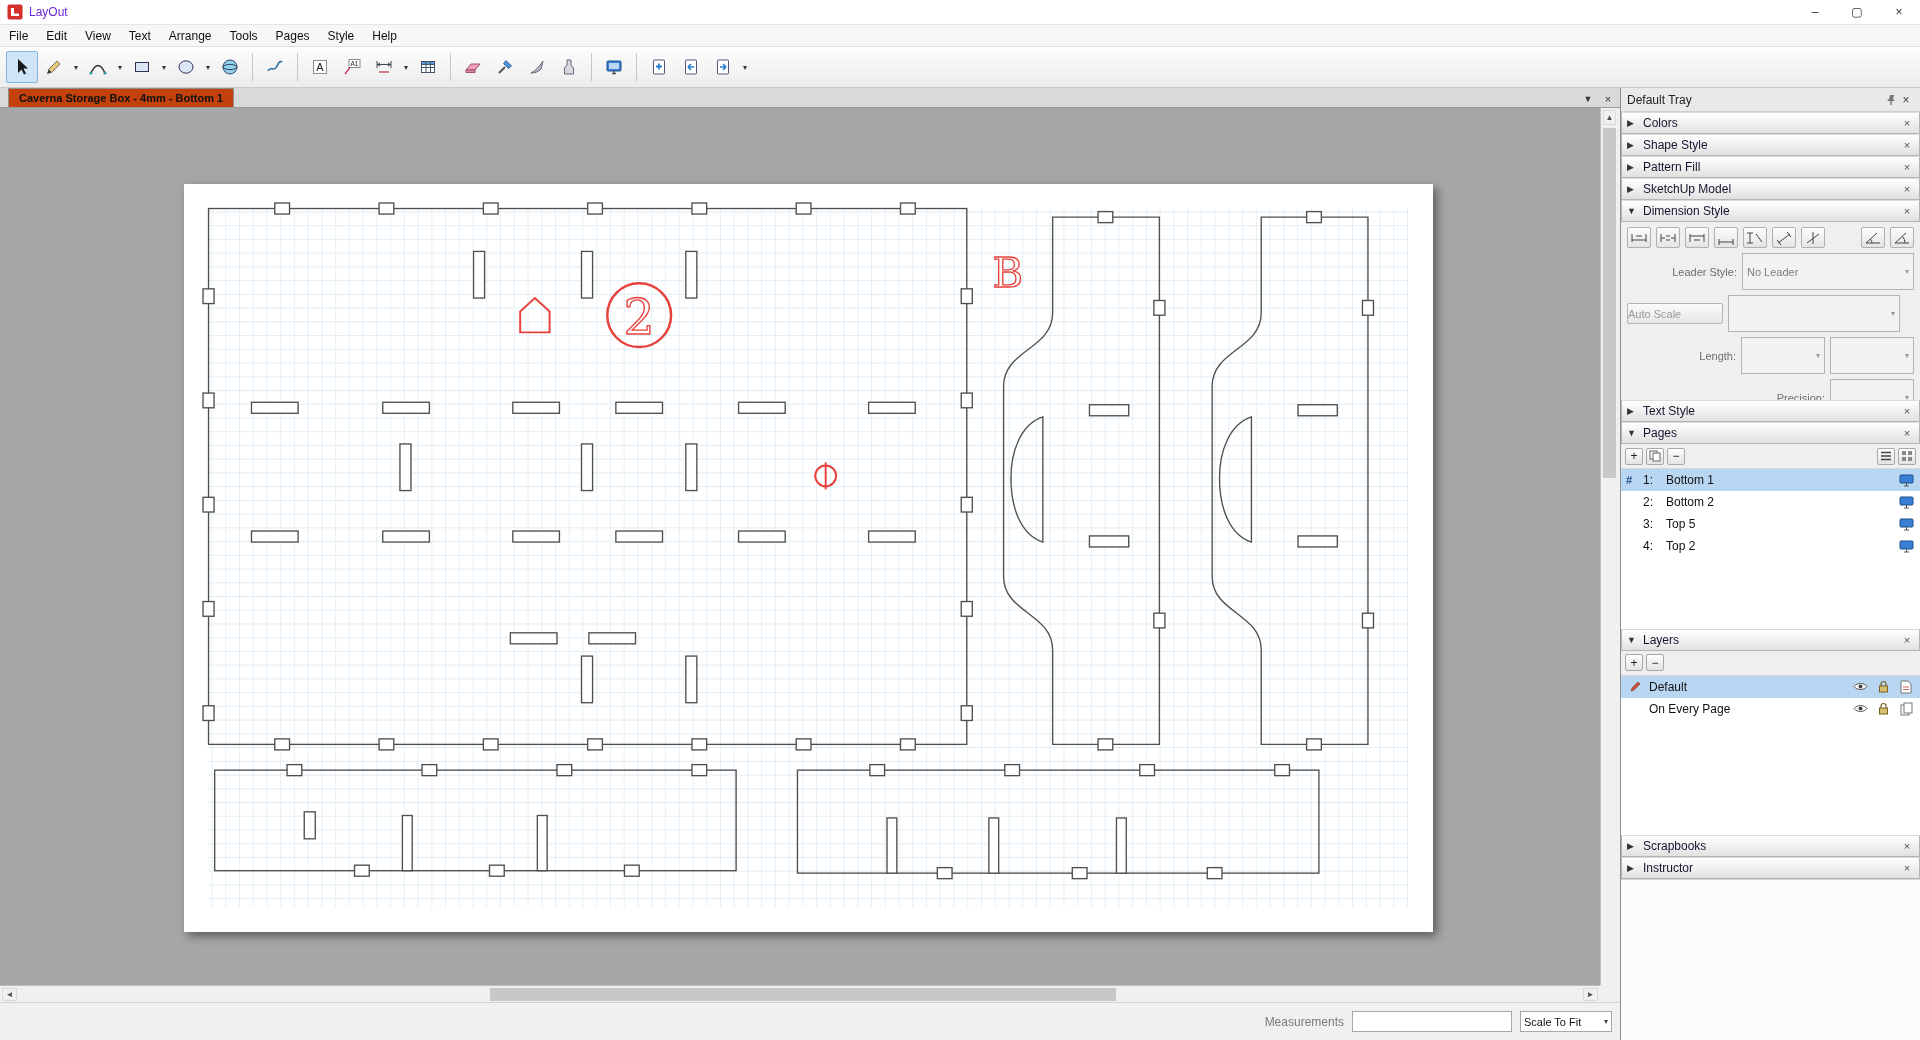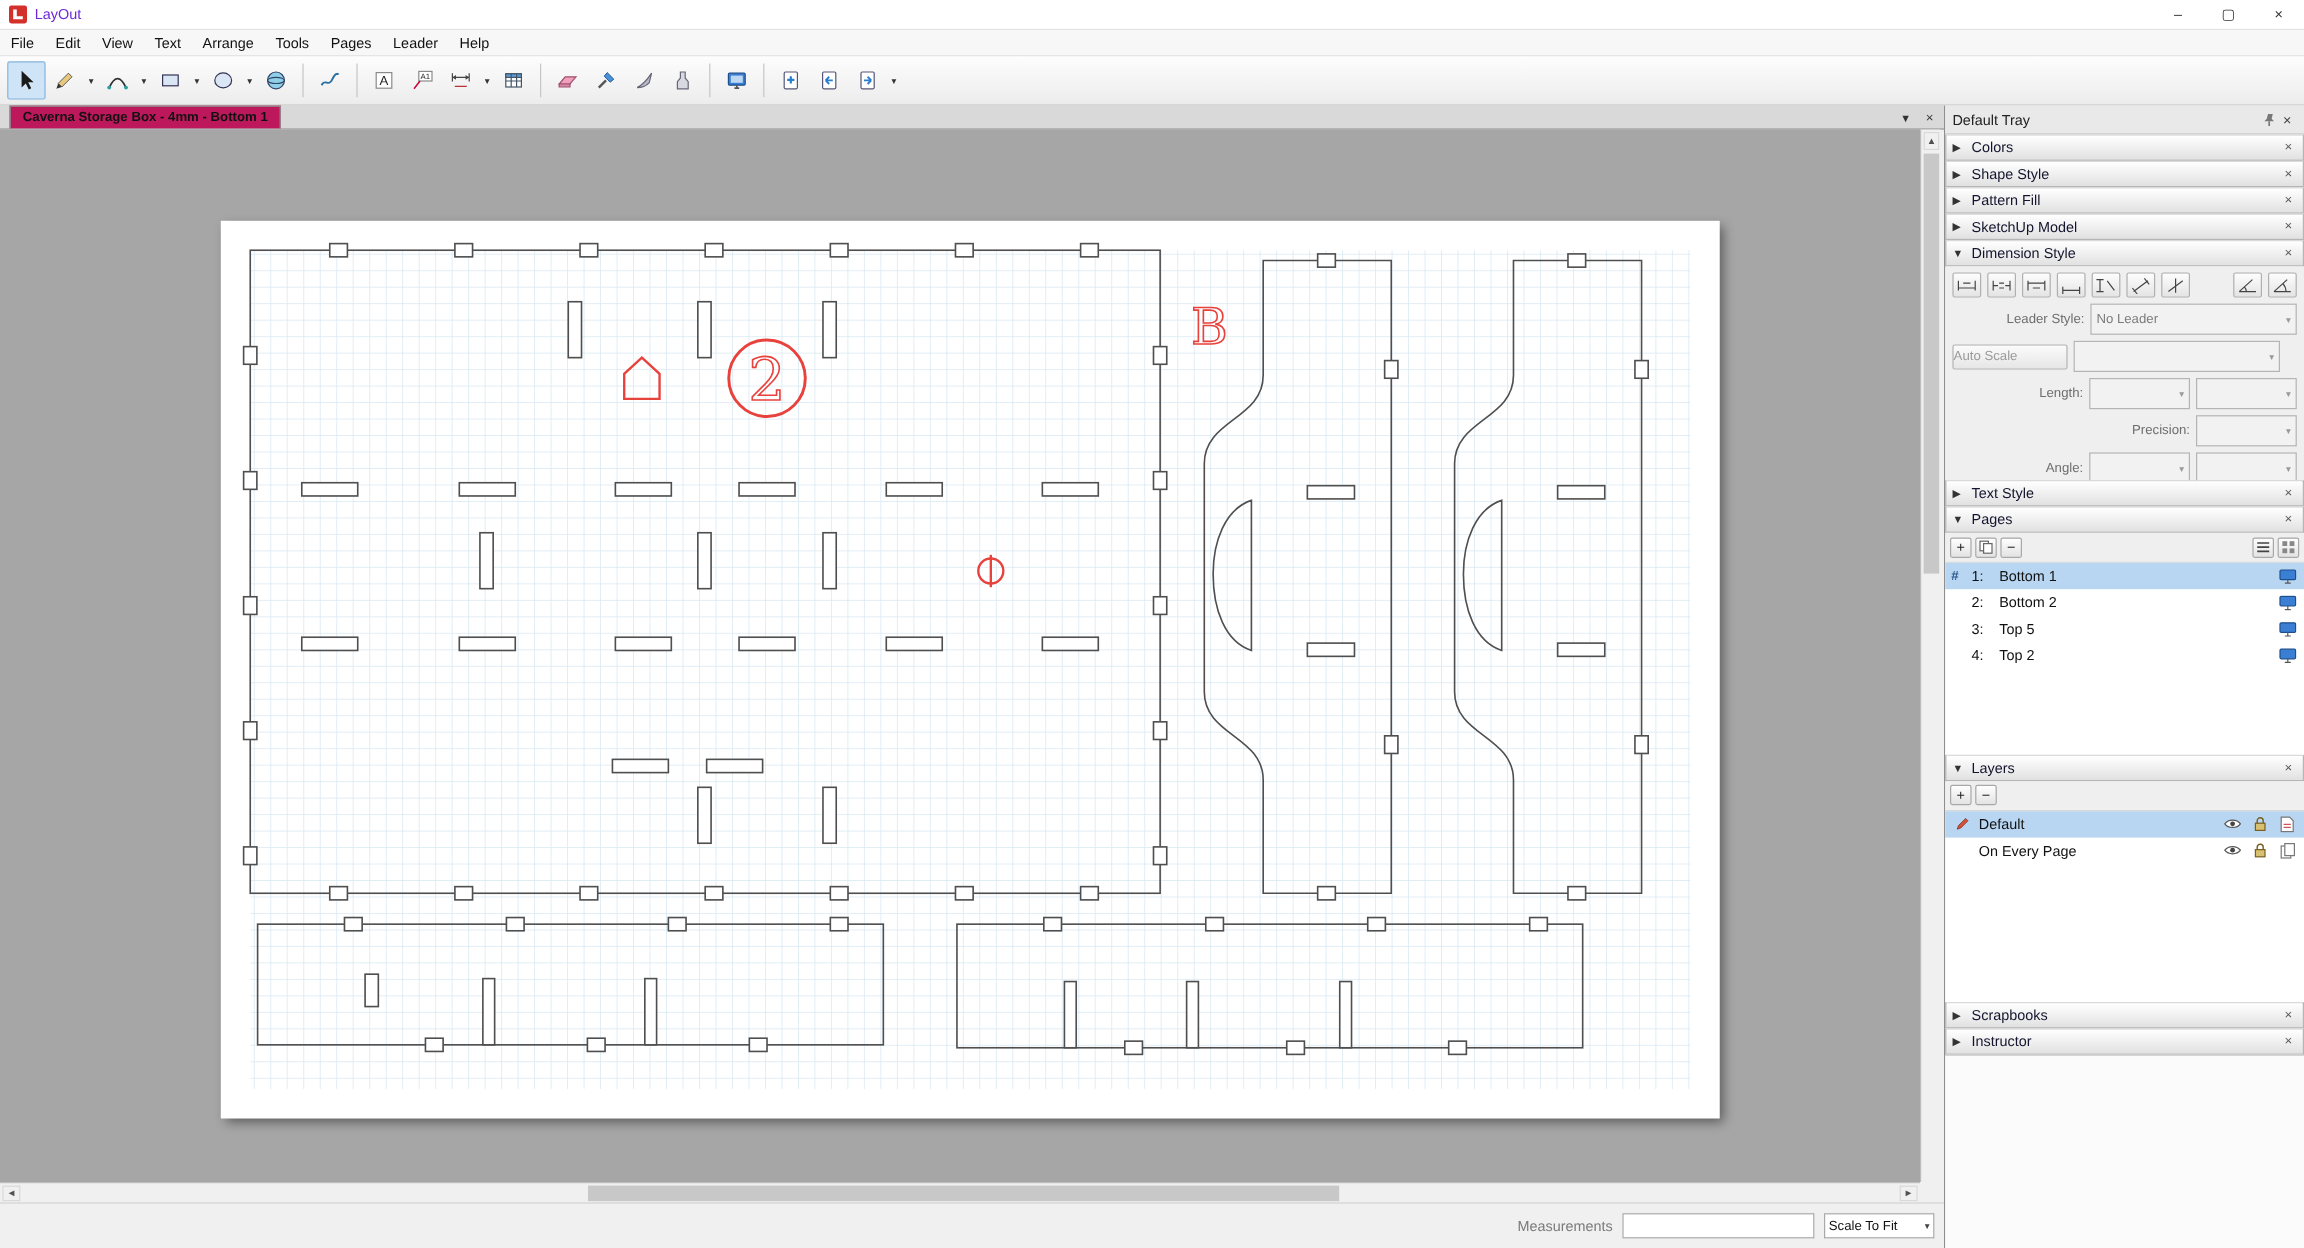--- a/index.html
+++ b/index.html
@@ -19,21 +19,21 @@
 
   
   #toolbar { position:absolute; left:0; top:47px; width:1920px; height:41px; background:linear-gradient(#fdfdfd,#ececec); border-bottom:1px solid #c9c9c9; display:flex; align-items:center; padding-left:6px; }
   .tbtn { width:32px; height:32px; display:flex; align-items:center; justify-content:center; border:1px solid transparent; border-radius:2px; }
   .tbtn.active { background:#cfe4f7; border-color:#84b4e0; }
   .tdd { width:12px; height:32px; display:flex; align-items:center; justify-content:center; font-size:8px; color:#333; }
   .tsep { width:1px; height:28px; background:#c6c6c6; margin:0 6px; }
 
   
   #tabbar { position:absolute; left:0; top:88px; width:1620px; height:20px; background:#d9d9d9; border-bottom:1px solid #9a9a9a; display:flex; align-items:flex-end; }
-  .doc-tab { height:19px; background:#be185d; border:1px solid #8f8f8f; border-bottom:none; margin-left:8px; padding:0 10px; display:flex; align-items:center; font-size:11px; font-weight:bold; color:#111; }
+  .doc-tab { height:19px; background:#c2410c; border:1px solid #8f8f8f; border-bottom:none; margin-left:8px; padding:0 10px; display:flex; align-items:center; font-size:11px; font-weight:bold; color:#111; }
   #tabbar .spacer { flex:1; }
   .tabbar-btn { width:16px; height:16px; display:flex; align-items:center; justify-content:center; color:#333; margin-right:4px; font-size:9px; }
   .tabbar-btn.x { font-size:11px; }
 
   
   #canvas { position:absolute; left:0; top:108px; width:1600px; height:877px; background:#a6a6a6; overflow:hidden; }
   #page { position:absolute; left:184px; top:76px; width:1249px; height:748px; background:#ffffff; box-shadow:4px 4px 9px rgba(0,0,0,0.45); }
   #page svg { display:block; width:100%; height:100%; }
 
   
@@ -61,21 +61,21 @@
   .phead .arr { width:11px; font-size:9px; color:#333; }
   .phead .plabel { flex:1; font-size:12px; font-weight:normal; color:#14142e; }
   .phead .px { font-size:11px; color:#555; width:14px; text-align:center; }
   .pbody { background:#efefef; }
 
   
   #dim-body { height:178px; padding:5px 6px; display:flex; flex-direction:column; gap:5px; }
   .dimrow { display:flex; align-items:center; gap:5px; }
   .mbtn { width:24px; height:21px; border:1px solid #b0b0b0; background:linear-gradient(#fdfdfd,#e4e4e4); display:flex; align-items:center; justify-content:center; border-radius:2px; }
   .dim-label { font-size:11px; color:#6e6e6e; text-align:right; flex:1; }
-  .dd { height:26px; border:1px solid #b4b4b4; background:#f2f2f2; display:flex; align-items:center; justify-content:space-between; font-size:11px; color:#7c7c7c; padding:0 4px; }
+  .dd { height:37px; border:1px solid #b4b4b4; background:#f2f2f2; display:flex; align-items:center; justify-content:space-between; font-size:11px; color:#7c7c7c; padding:0 4px; }
   .dd .car { font-size:8px; color:#9a9a9a; }
   .dim-btn { width:96px; height:21px; border:1px solid #b4b4b4; background:linear-gradient(#fbfbfb,#e6e6e6); font-size:11px; color:#9a9a9a; display:flex; align-items:center; justify-content:flex-start; border-radius:2px; }
 
   
   .list-toolbar { height:24px; display:flex; align-items:center; padding:0 4px; gap:3px; background:#efefef; }
   .sqbtn { width:18px; height:17px; border:1px solid #a8a8a8; background:linear-gradient(#fefefe,#e3e3e3); display:flex; align-items:center; justify-content:center; font-size:12px; color:#222; border-radius:2px; }
   .list-toolbar .spacer { flex:1; }
   .list-body { background:#ffffff; border-top:1px solid #d8d8d8; flex:1; }
   #pages-body { height:152px; }
   #layers-body { height:152px; }
@@ -108,21 +108,21 @@
   </div>
 
   <div id="menubar">
     <span class="menu-item">File</span>
     <span class="menu-item">Edit</span>
     <span class="menu-item">View</span>
     <span class="menu-item">Text</span>
     <span class="menu-item">Arrange</span>
     <span class="menu-item">Tools</span>
     <span class="menu-item">Pages</span>
-    <span class="menu-item">Leader</span>
+    <span class="menu-item">Style</span>
     <span class="menu-item">Help</span>
   </div>
 
   <div id="toolbar">
     <div class="tbtn active">
       <svg width="20" height="20" viewBox="0 0 20 20">
         <path d="M6,2 L6,16 L9.5,12.5 L12,17.5 L14,16.5 L11.5,11.5 L16,11.5 Z" fill="#1a1a1a"></path>
       </svg>
     </div>
     <div class="tbtn">

